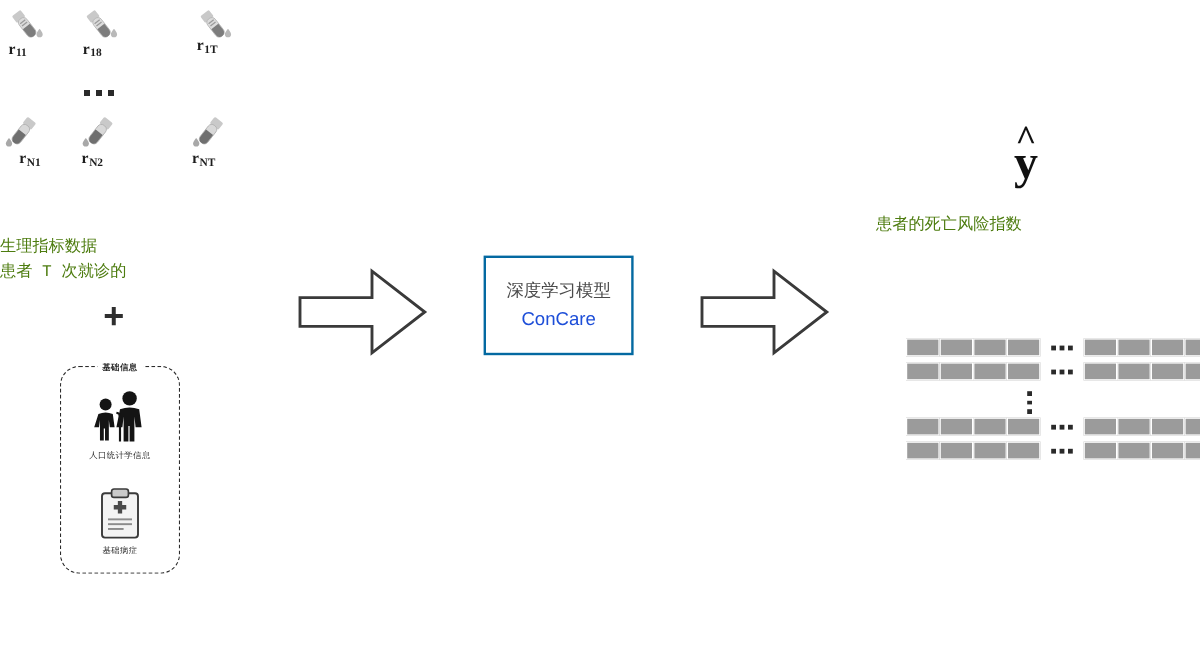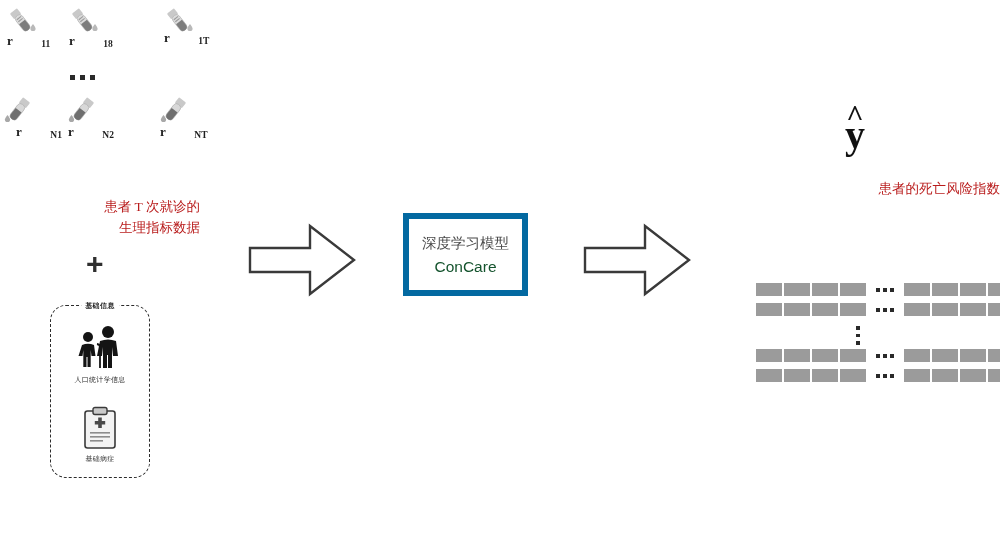--- a/index.html
+++ b/index.html
@@ -40,44 +40,43 @@
     white-space: nowrap;
     letter-spacing: 0px;
   }
   .tube-label sub {
     font-size: 9.5px;
     font-weight: bold;
     vertical-align: baseline;
     position: relative;
     top: 2px;
     left: 0.5px;
-    margin-left: 28px;
   }
 
   .hdots {
     position: absolute;
     display: flex;
     gap: 5px;
     align-items: center;
   }
   .hdots i {
     display: block;
     width: 5px;
     height: 5px;
     background: #2a2a2a;
   }
 
   
   .cap {
     position: absolute;
-    text-align: right;
+    text-align: left;
     font-size: 13.5px;
     line-height: 21px;
-    color: #b91c1c;
-    font-family: Liberation Serif, serif;
+    color: #4d7c0f;
+    font-family: Liberation Mono, monospace;
     white-space: nowrap;
   }
   .plus-sign {
     position: absolute;
     font-size: 30px;
     line-height: 1;
     font-weight: 700;
     color: #2f2f2f;
     font-family: "Liberation Sans", "DejaVu Sans", sans-serif;
   }
@@ -115,37 +114,37 @@
     display: flex;
     justify-content: center;
   }
 
   
   .arrow svg { display: block; }
 
   
   .model-box {
     position: absolute;
-    border: 6px solid #0369a1;
+    border: 2px solid #0369a1;
     box-sizing: border-box;
     background: #ffffff;
     display: flex;
     flex-direction: column;
     align-items: center;
     justify-content: center;
   }
   .model-line-1 {
     font-size: 14.5px;
     color: #4a4a4a;
     line-height: 23px;
     white-space: nowrap;
   }
   .model-line-2 {
     font-size: 15.5px;
-    color: #14532d;
+    color: #1d4ed8;
     line-height: 23px;
     white-space: nowrap;
   }
 
   
   .yhat {
     position: absolute;
     font-family: "Liberation Serif", "DejaVu Serif", serif;
     font-size: 40px;
     font-weight: bold;
@@ -307,22 +306,22 @@
         </g>
         <path d="M9.5 22 c0 0 -2.6 3.1 -2.6 4.5 a2.6 2.6 0 0 0 5.2 0 c0 -1.4 -2.6 -4.5 -2.6 -4.5 z" fill="#a8a8a8"></path>
       </svg>
     </div>
     <div class="tube-label" style="left:160px;top:124px;">
       r<sub>NT</sub>
     </div>
   </div>
 
   <div class="cap" style="left:0px;top:196px;width:200px;">
+    <div>生理指标数据</div>
     <div>患者 T 次就诊的</div>
-    <div>生理指标数据</div>
   </div>
 
   <div class="plus-sign" style="left:86px;top:249px;">+</div>
 
   <div class="dashed-card" style="left:50px;top:305px;width:100px;height:173px;">
 
     <div class="card-title" style="left:50%;top:-5px;transform:translateX(-50%);">基础信息</div>
 
     <div class="icon-wrap" style="top:18px;">
       <svg width="54" height="46" viewBox="0 0 54 46">

